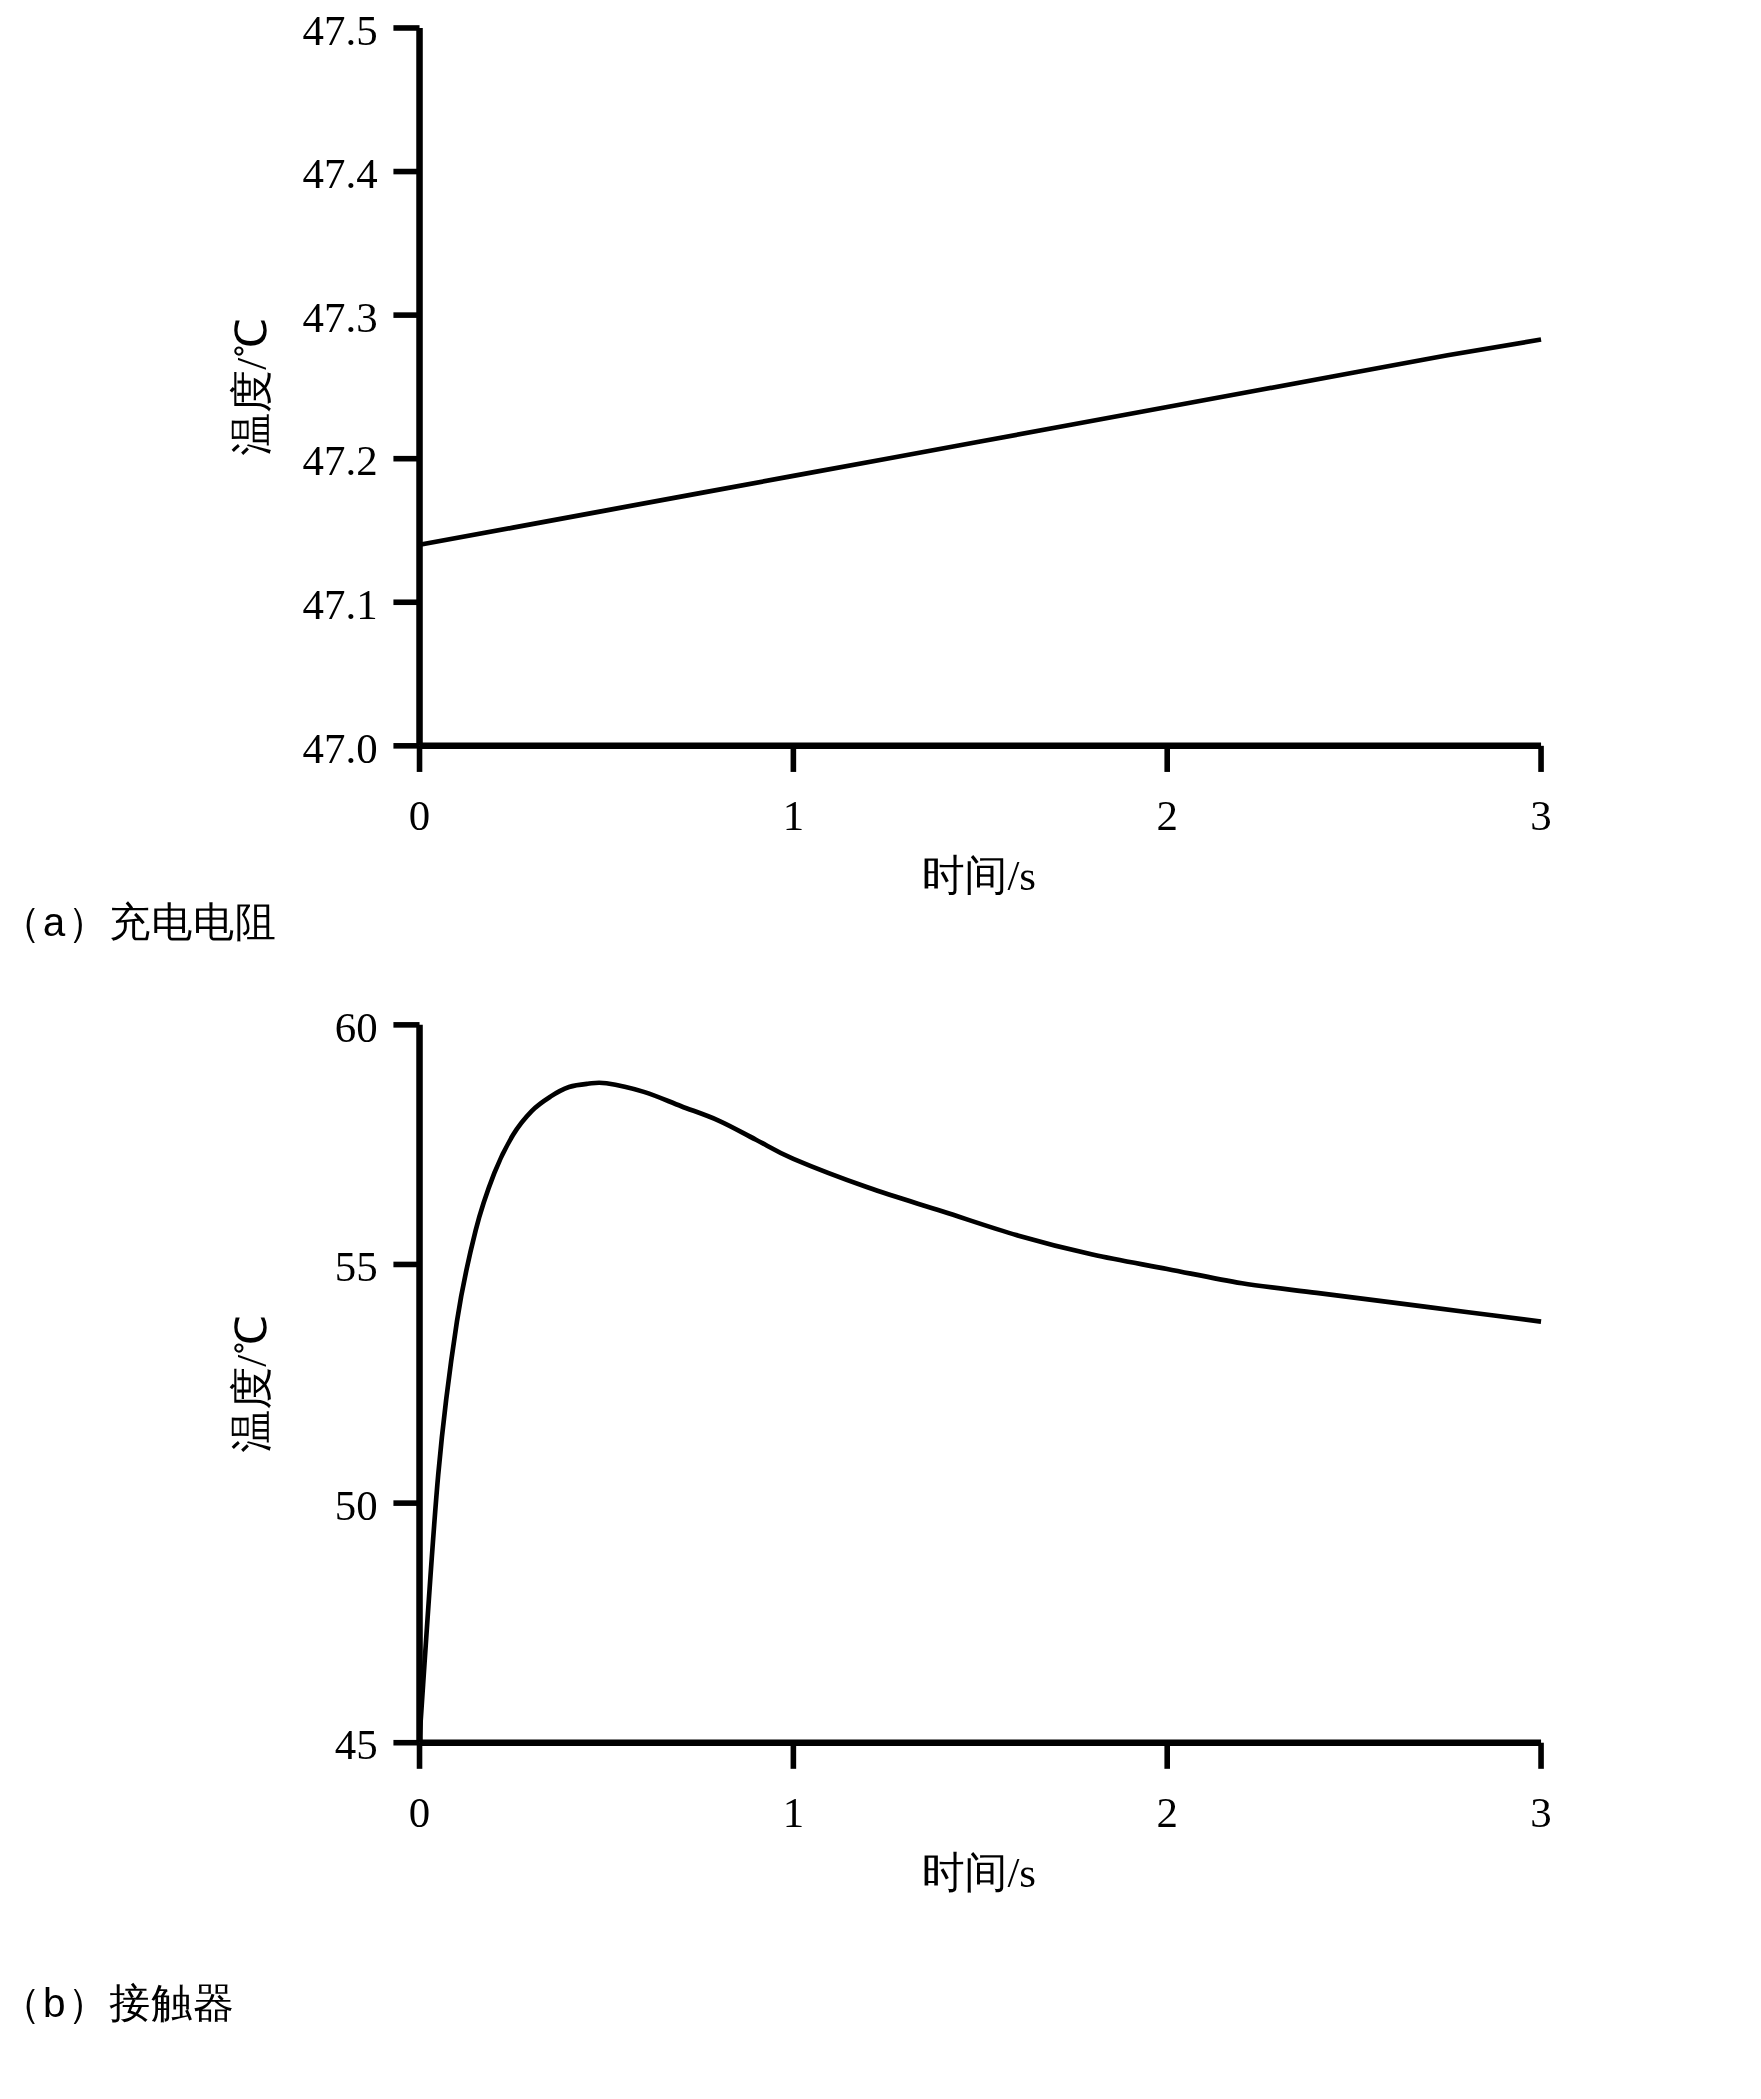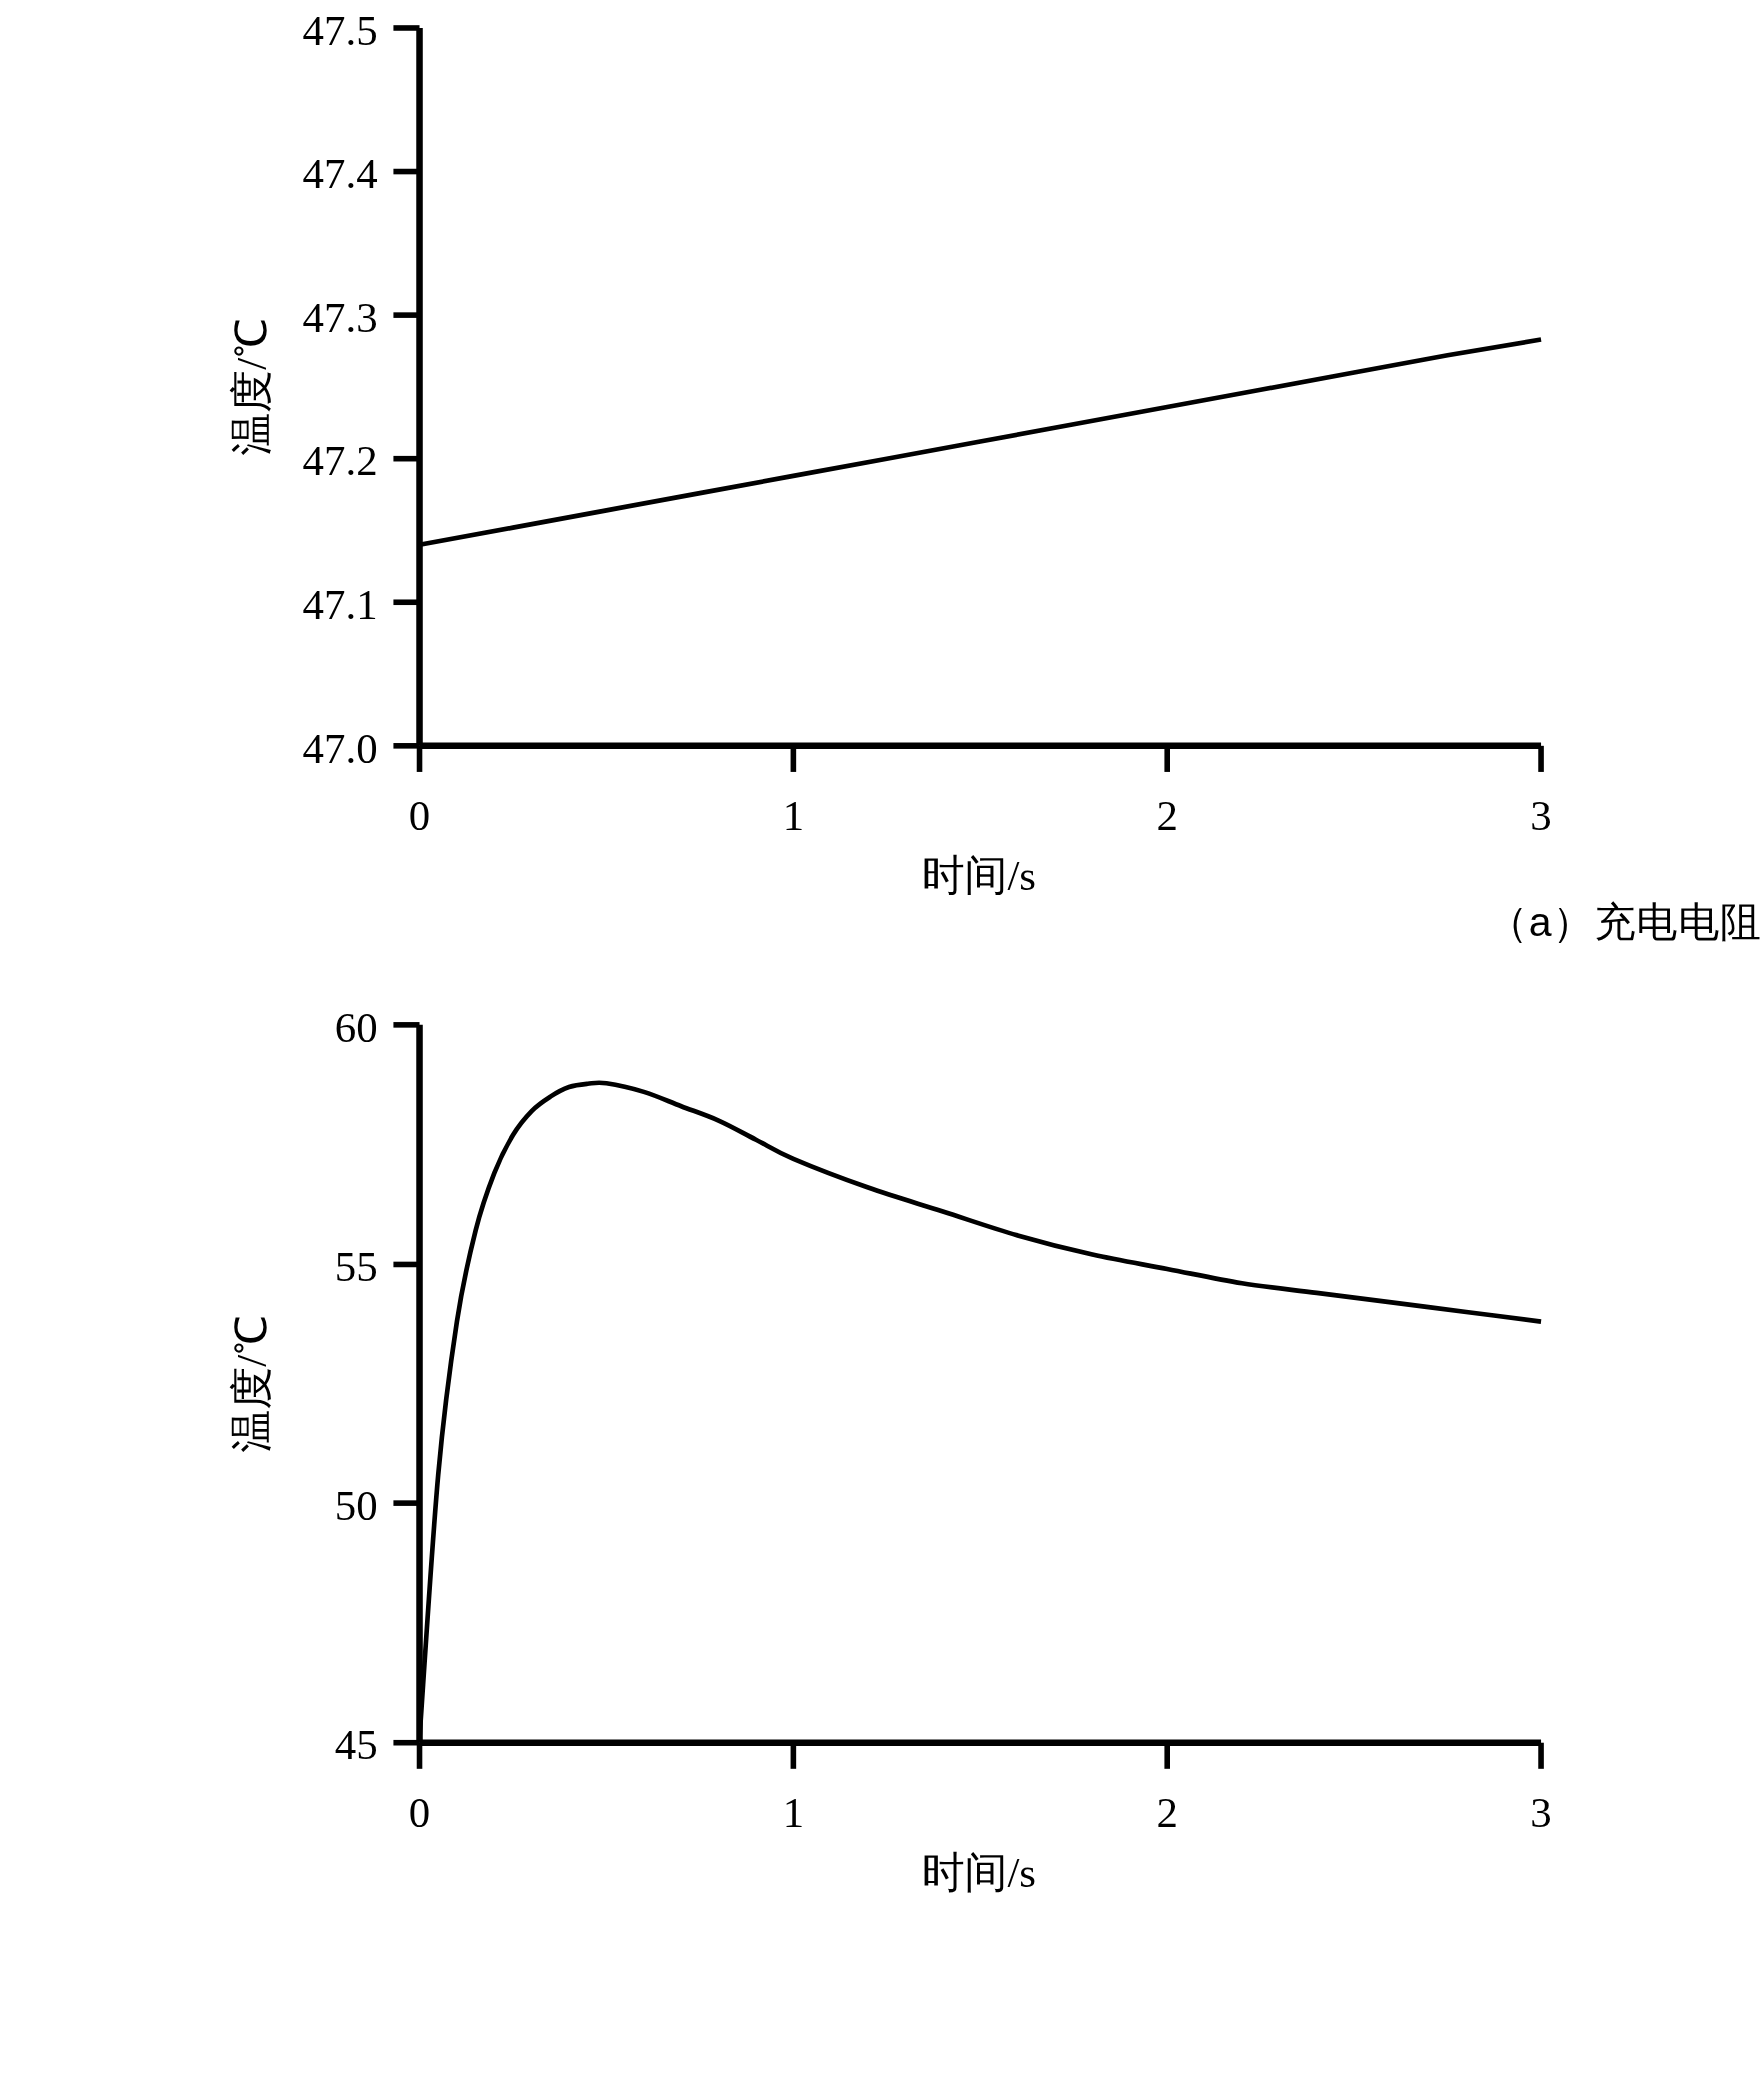--- a/index.html
+++ b/index.html
@@ -23,23 +23,23 @@
     position: relative;
     width: 100%;
   }
   .plot-block {
     position: relative;
   }
   .svg-holder {
     display: block;
   }
   .caption {
-    text-align: right;
+    text-align: left;
     font-size: 41px;
-    font-family: Liberation Sans, sans-serif;
+    font-family: Liberation Mono, monospace;
     letter-spacing: 0.9px;
   }
   text {
     font-family: "Liberation Serif", serif;
     fill: #000000;
   }
   .tick-text {
     font-size: 46px;
   }
   .axis-title {
@@ -126,17 +126,18 @@
         <text class="tick-text" x="851" y="880" text-anchor="middle">1</text>
         <text class="tick-text" x="1252" y="880" text-anchor="middle">2</text>
         <text class="tick-text" x="1653" y="880" text-anchor="middle">3</text>
 
         <text class="axis-title" x="1050" y="945" text-anchor="middle">时间/s</text>
         <text class="axis-title" x="285" y="405" text-anchor="middle" transform="rotate(-90 285 405)">温度/℃</text>
 
         <path id="curve-b" fill="none" stroke="#000" stroke-width="5" d="M450.00 784.87 C453.34 737.81,463.37 576.97,470.05 502.53 C476.73 428.10,483.42 381.90,490.10 338.27 C496.78 294.63,503.47 267.26,510.15 240.73 C516.83 214.21,523.52 196.24,530.20 179.13 C536.88 162.02,543.57 149.19,550.25 138.07 C556.93 126.94,563.62 119.24,570.30 112.40 C576.98 105.56,583.67 101.28,590.35 97.00 C597.03 92.72,603.72 89.04,610.40 86.73 C617.08 84.42,623.77 83.82,630.45 83.14 C637.13 82.46,640.48 81.17,650.50 82.63 C660.52 84.08,677.23 87.76,690.60 91.87 C703.97 95.97,717.33 102.13,730.70 107.27 C744.07 112.40,757.43 116.68,770.80 122.67 C784.17 128.66,797.53 136.36,810.90 143.20 C824.27 150.04,830.95 155.18,851.00 163.73 C871.05 172.29,904.47 185.12,931.20 194.53 C957.93 203.94,984.67 211.64,1011.40 220.20 C1038.13 228.76,1064.87 238.17,1091.60 245.87 C1118.33 253.57,1145.07 260.41,1171.80 266.40 C1198.53 272.39,1225.27 276.67,1252.00 281.80 C1278.73 286.93,1305.47 292.92,1332.20 297.20 C1358.93 301.48,1385.67 304.04,1412.40 307.47 C1439.13 310.89,1465.87 314.31,1492.60 317.73 C1519.33 321.16,1546.07 324.58,1572.80 328.00 C1599.53 331.42,1639.63 336.56,1653.00 338.27"></path>
       </svg>
 
+      <div class="caption">（b）接触器</div>
     </div>
 
   </div>
 </div>
 
 
 </body></html>

